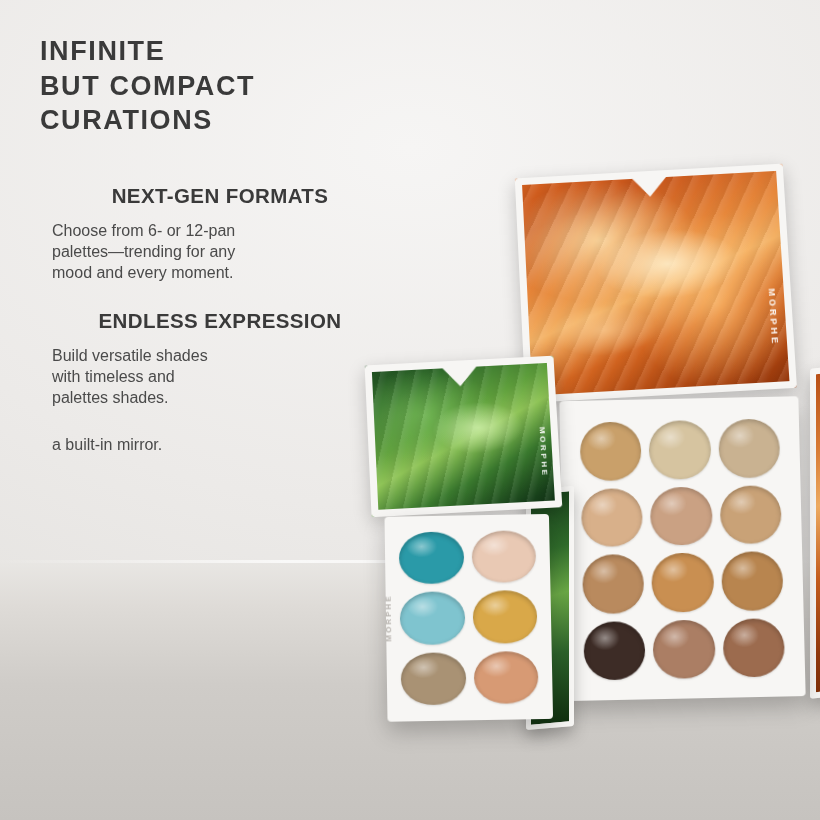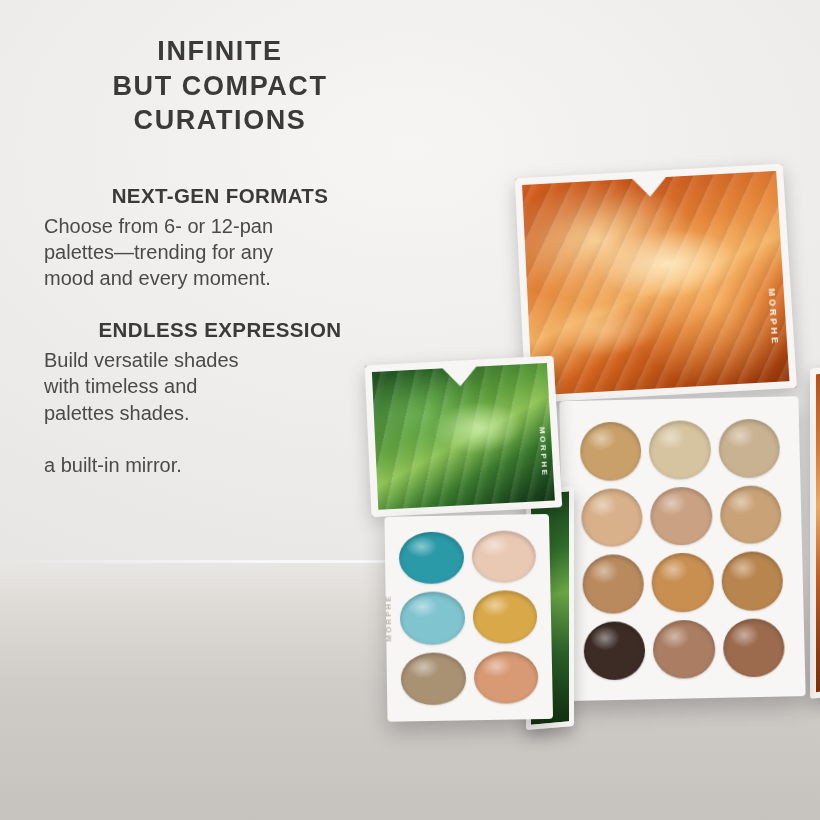--- a/index.html
+++ b/index.html
@@ -22,30 +22,29 @@
     content:"";position:absolute;left:0;right:0;top:0;height:3px;
     background:linear-gradient(90deg,rgba(255,255,255,0) 0%,rgba(255,255,255,.75) 35%,rgba(255,255,255,.55) 70%,rgba(255,255,255,0) 100%);
   }
 
   
   .copy{position:absolute;left:40px;top:34px;width:360px;color:#3c3c3c;}
   .headline{
     font-weight:bold;letter-spacing:1.6px;line-height:1.28;
     font-size:27px;color:#3a3a3a;text-transform:uppercase;
     margin:0 0 46px 0;
-    text-align:center;
   }
   .headline span{display:block;}
   .block{margin-bottom:26px;}
   .block h3{
     margin:0 0 5px 0;font-size:20.5px;font-weight:bold;letter-spacing:.4px;
     color:#3a3a3a;text-transform:uppercase;text-align:center;
   }
   .block p{
-    margin:4px;font-size:20px;line-height:1.32;color:#4a4a4a;font-weight:400;
+    margin:12px;font-size:16px;line-height:1.32;color:#4a4a4a;font-weight:400;
   }
   .block p span{display:block;}
 
   
   .product-group{position:absolute;left:360px;top:170px;width:470px;height:600px;}
 
   .palette{position:absolute;}
 
   
   .lid{

